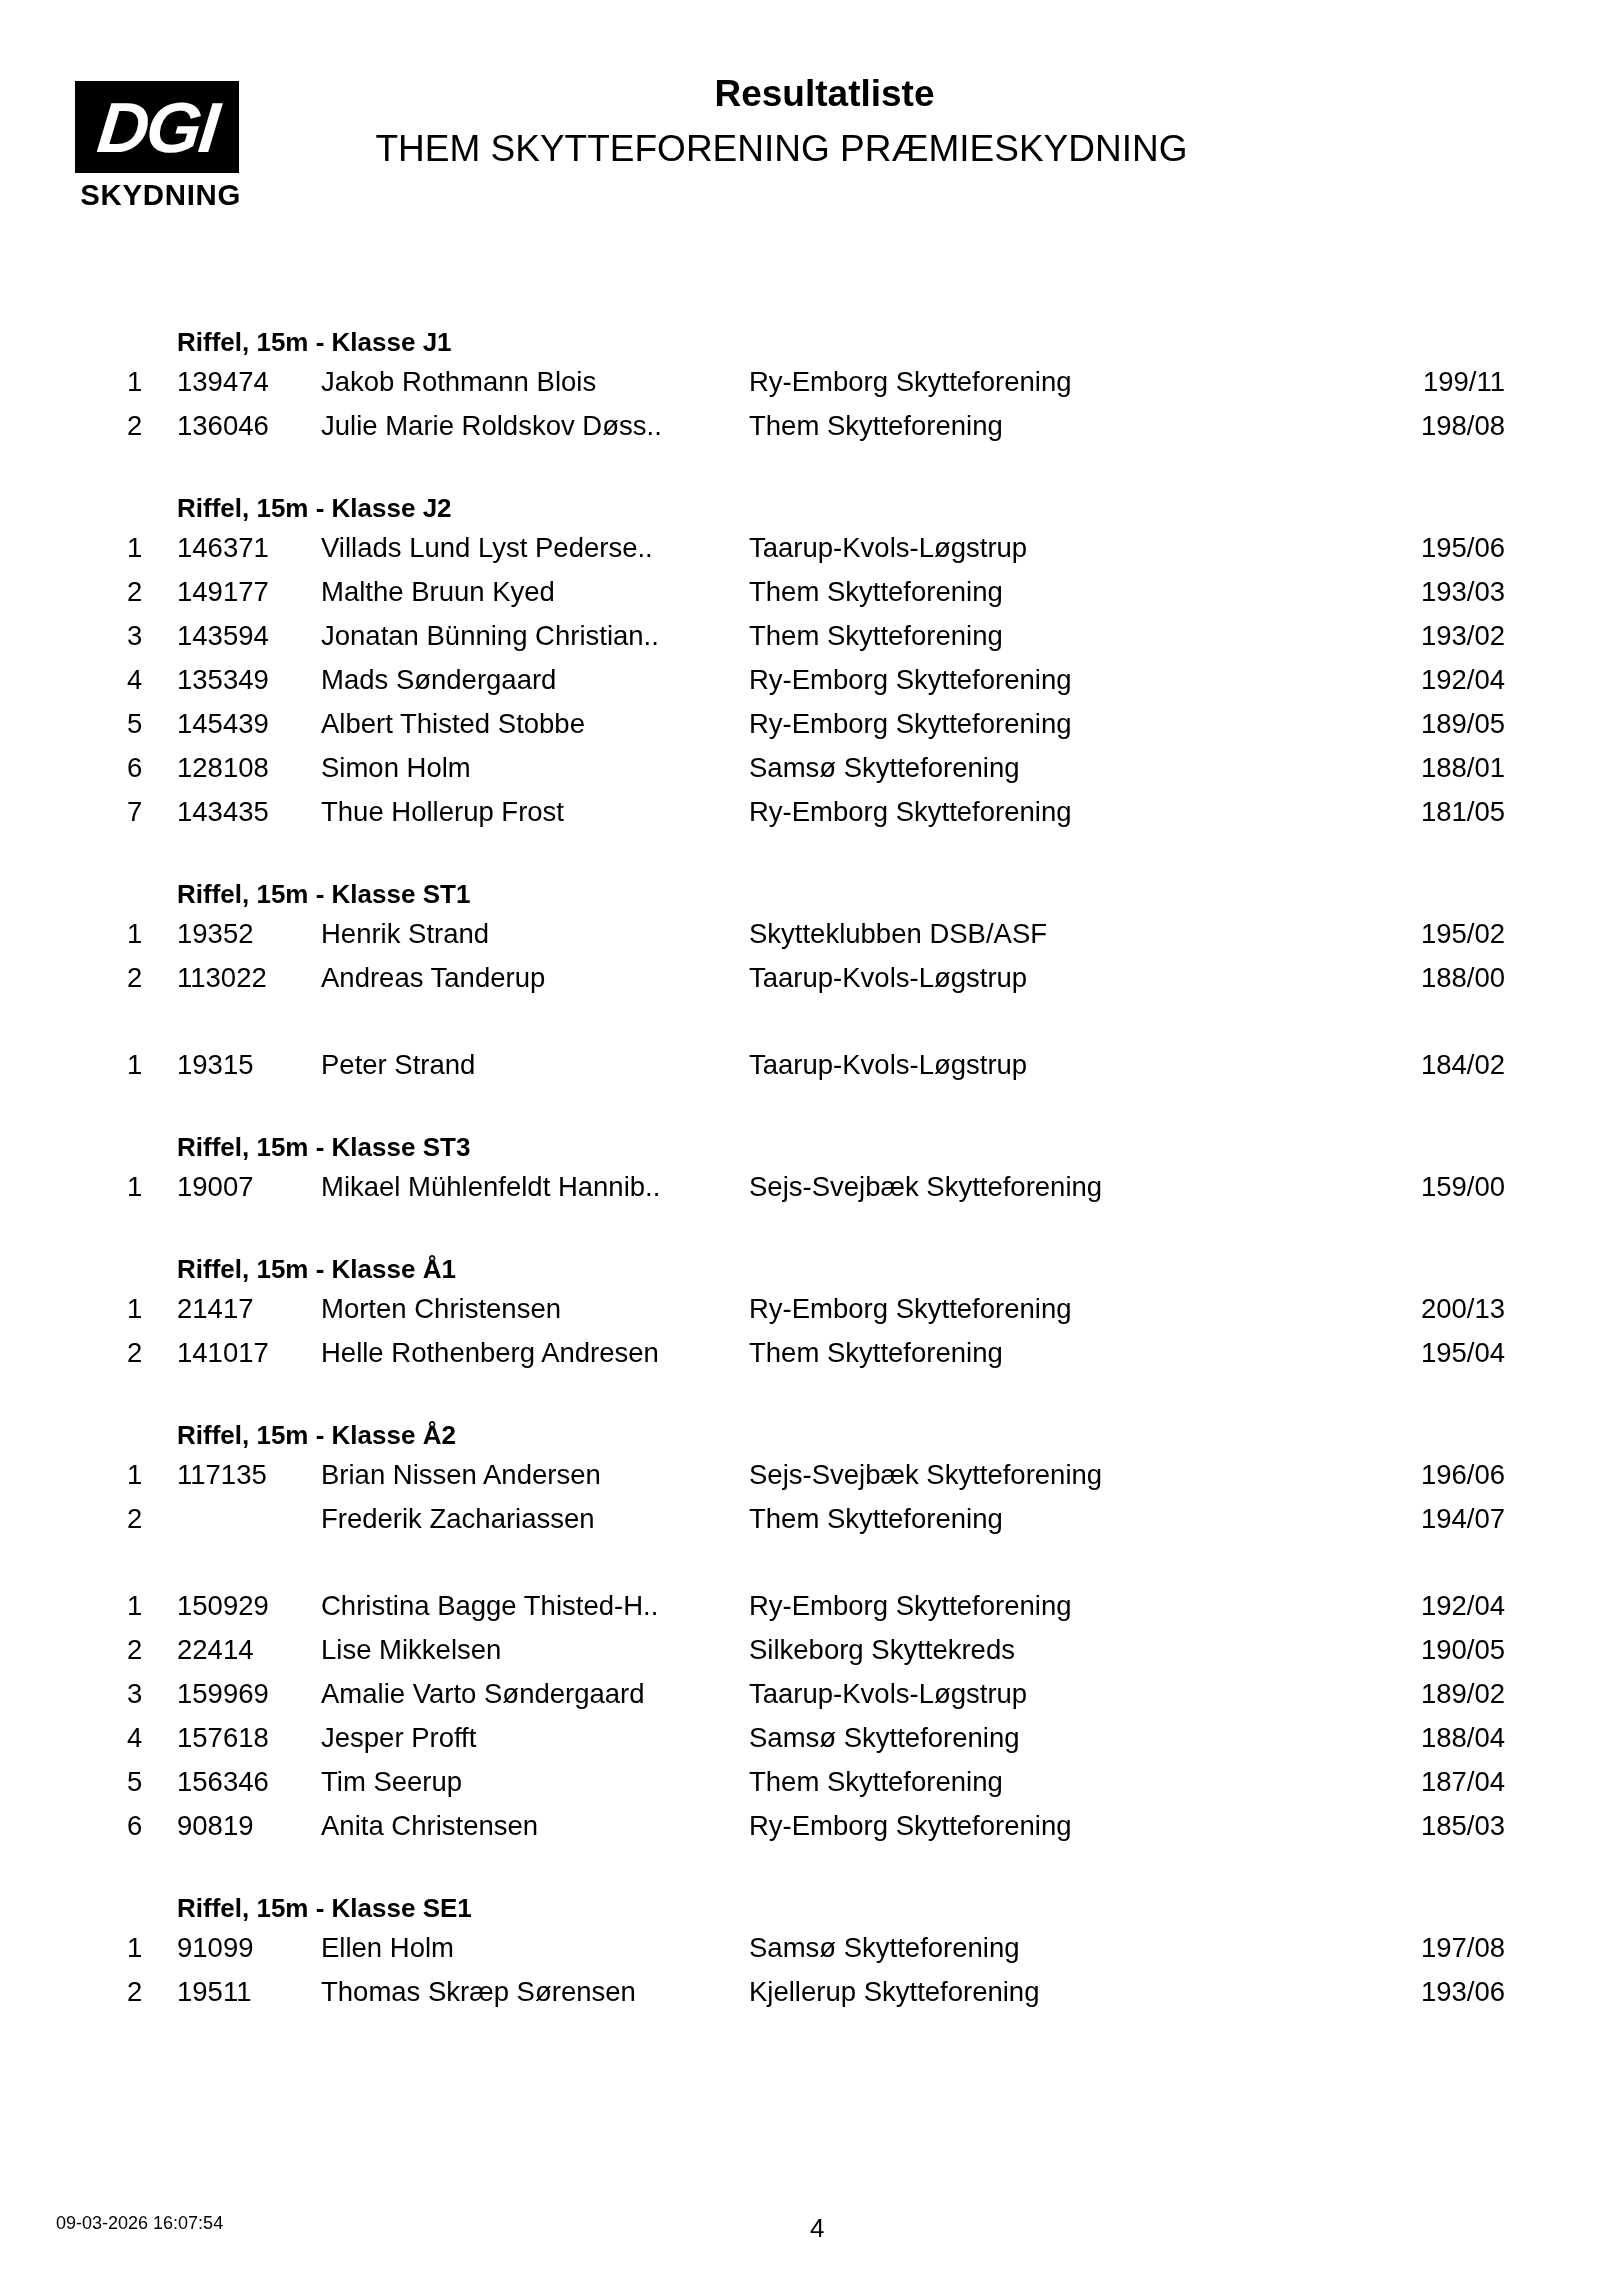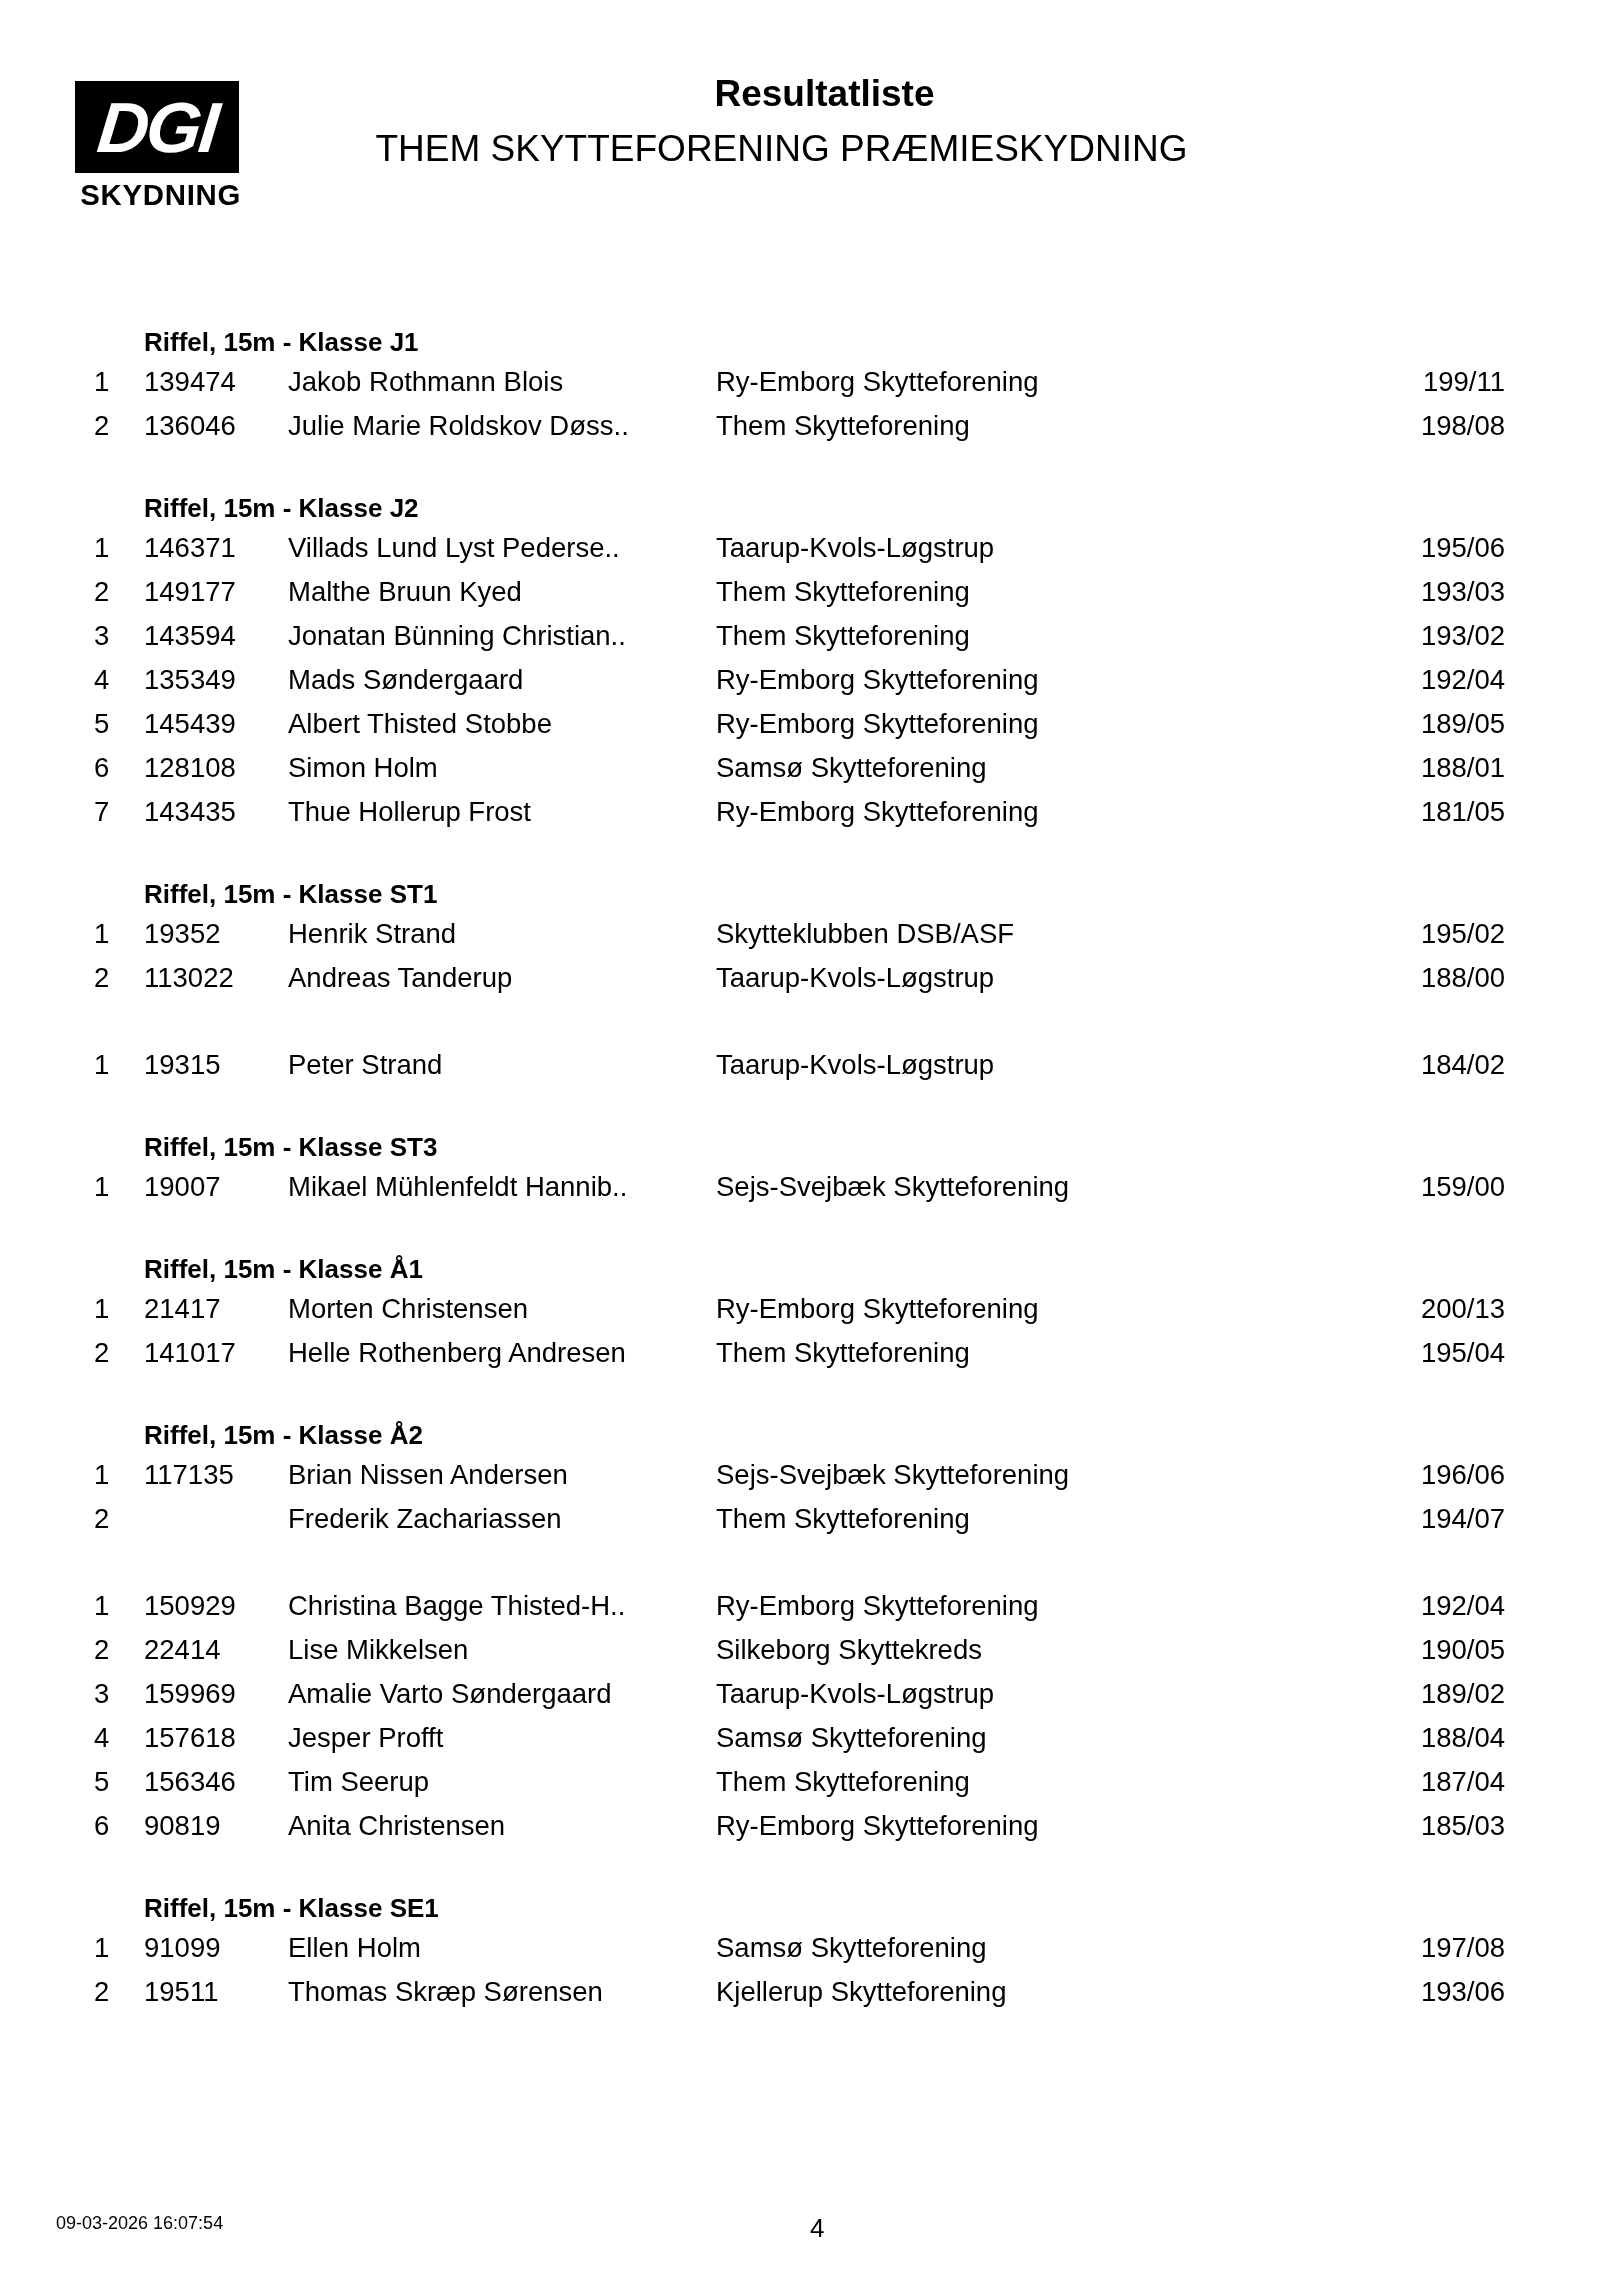--- a/index.html
+++ b/index.html
@@ -23,21 +23,21 @@
     }
     .title {
       position: absolute; left: 0; width: 1623px; text-align: center;
       top: 73px; font-size: 37px; font-weight: bold; padding-left: 13px;
     }
     .subtitle {
       position: absolute; left: 0; width: 1563px; text-align: center;
       top: 128px; font-size: 37px;
     }
     .results { position: absolute; left: 0; top: 325px; width: 1623px; }
-    .klasse { margin-bottom: 43px; }
+    .klasse { margin-bottom: 43px; padding-left: 33px; }
     .klasse-title {
       font-weight: bold; font-size: 26px; padding-left: 144px;
       height: 35px; line-height: 35px;
     }
     .row { height: 44px; line-height: 44px; font-size: 27.5px; position: relative; }
     .row span { position: absolute; top: 0; white-space: nowrap; }
     .c-rank { left: 94px; }
     .c-id { left: 144px; }
     .c-name { left: 288px; }
     .c-club { left: 716px; }

